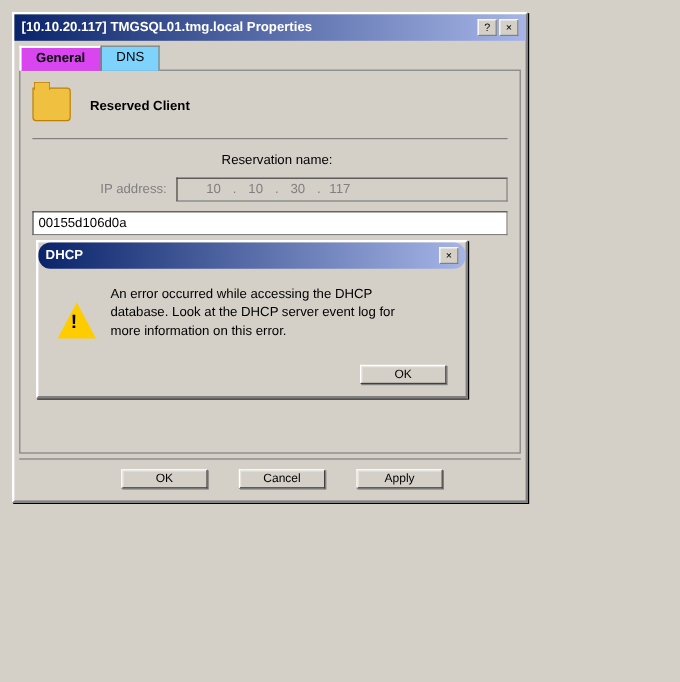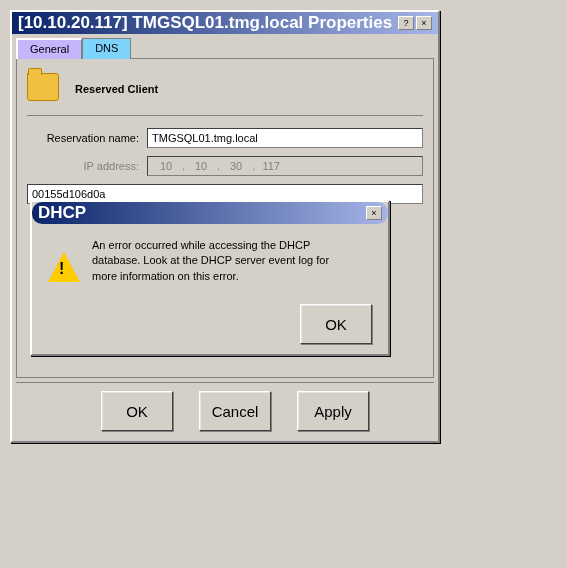--- a/index.html
+++ b/index.html
@@ -32,21 +32,21 @@
       color: #fff;
       padding: 3px 6px;
       display: flex;
       align-items: center;
       justify-content: space-between;
       height: 22px;
       user-select: none;
     }
 
     .title-bar-text {
-      font-size: 17px;
+      font-size: 11px;
       font-weight: bold;
       white-space: nowrap;
     }
 
     .title-bar-controls {
       display: flex;
       gap: 2px;
     }
 
     .title-btn {
@@ -81,26 +81,27 @@
       padding: 3px 12px;
       background: #7dd3fc;
       border: 1px solid #808080;
       border-bottom: none;
       cursor: pointer;
       font-size: 11px;
       position: relative;
     }
 
     .tab.active {
-      background: #c4b5fd;
+      background: #d946ef;
       border-top: 2px solid #fff;
       border-left: 2px solid #fff;
       border-right: 1px solid #808080;
       padding-bottom: 4px;
       z-index: 2;
+      font-weight: bold;
     }
 
     .tab-content {
       background: #d4d0c8;
       border: 1px solid #808080;
       border-top: 1px solid #808080;
       padding: 14px 10px;
       min-height: 320px;
     }
 
@@ -176,21 +177,21 @@
 
     .ip-field-container {
       flex: 1;
       display: flex;
       align-items: center;
       height: 20px;
       border: 1px solid #808080;
       border-top-color: #404040;
       border-left-color: #404040;
       background: #d4d0c8;
-      padding: 1px 4px;
+      padding: 1px 16px;
       gap: 2px;
     }
 
     .ip-segment {
       width: 28px;
       text-align: center;
       font-size: 11px;
       color: #808080;
       background: transparent;
       border: none;
@@ -207,28 +208,28 @@
       display: flex;
       justify-content: center;
       gap: 6px;
       padding: 8px 0 6px;
       border-top: 1px solid #808080;
       margin-top: 4px;
     }
 
     .win-button {
       width: 72px;
-      height: 40px;
+      height: 16px;
       background: #d4d0c8;
       border: 1px solid #fff;
       border-right-color: #404040;
       border-bottom-color: #404040;
       box-shadow: 1px 1px 0 #808080, inset 1px 1px 0 #e8e4e0;
       cursor: pointer;
-      font-size: 15px;
+      font-size: 10px;
       font-family: Tahoma, Arial, sans-serif;
       display: flex;
       align-items: center;
       justify-content: center;
       margin-left: 20px;
     }
 
     
     .dhcp-dialog {
       position: absolute;
@@ -337,21 +338,20 @@
 
       <div class="res-client-header">
         <div class="folder-icon">
           <div class="folder-icon-img"></div>
         </div>
         <span class="header-label">Reserved Client</span>
       </div>
 
       <div class="form-row">
         <span class="form-label">Reservation name:</span>
-        <input type="text" class="form-input" value="TMGSQL01.tmg.local" style="">
       </div>
 
       <div class="form-row">
         <span class="form-label disabled">IP address:</span>
         <div class="ip-field-container">
           <span class="ip-segment">10</span>
           <span class="ip-dot">.</span>
           <span class="ip-segment">10</span>
           <span class="ip-dot">.</span>
           <span class="ip-segment">30</span>

